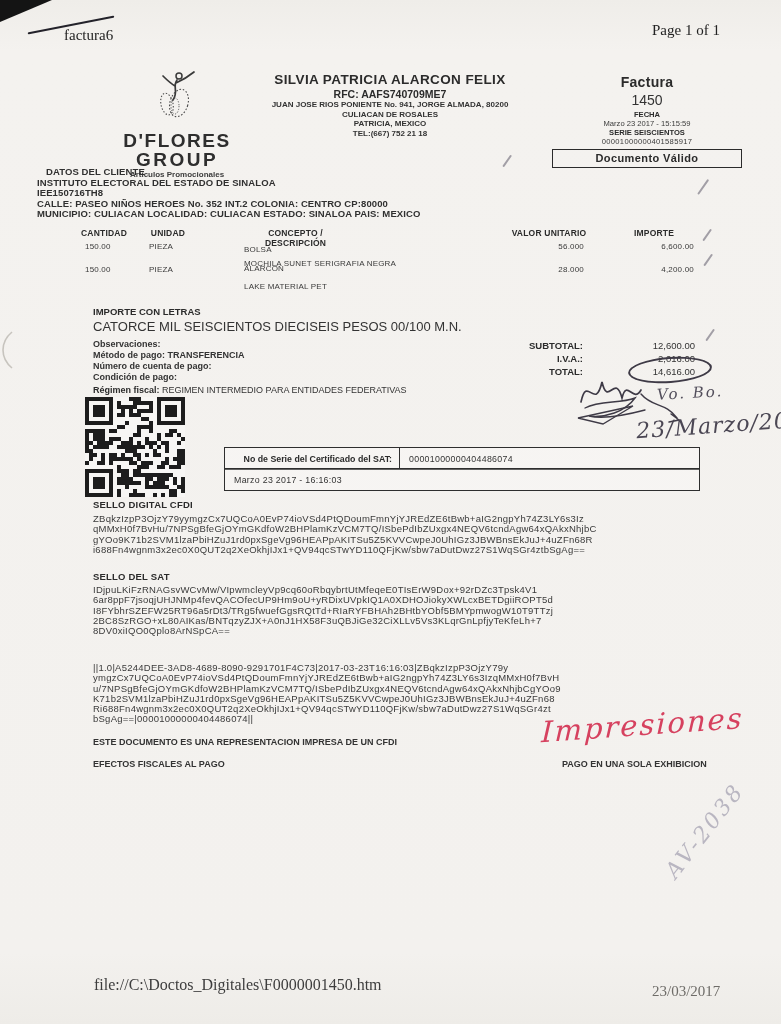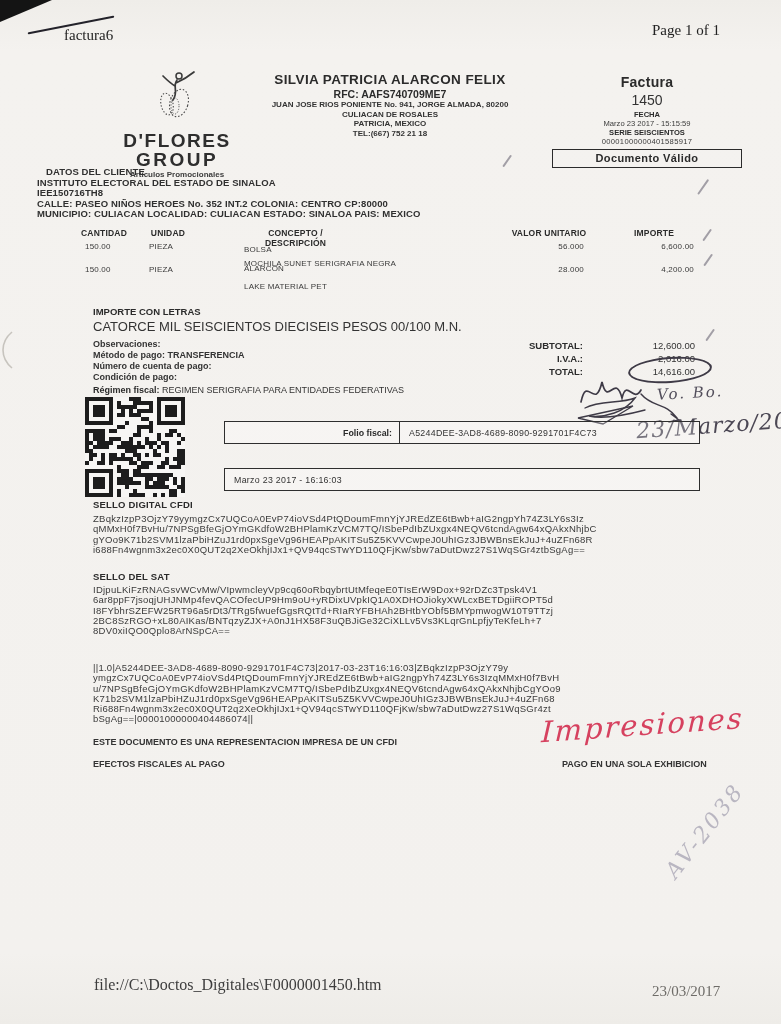--- a/index.html
+++ b/index.html
@@ -107,21 +107,21 @@
 
   <div class="abs" data-name="amount-in-words-label" style="left:93px;top:306px;font-size:9.5px;font-weight:700;">IMPORTE CON LETRAS</div>
   <div class="abs" data-name="amount-in-words-text" style="left:93px;top:319px;font-size:13px;color:#333;">CATORCE MIL SEISCIENTOS DIECISEIS PESOS 00/100 M.N.</div>
 
   <div class="abs obs" data-name="observaciones-label" style="left:93px;top:339px;">Observaciones:</div>
   <div class="abs obs" data-name="metodo-de-pago" style="left:93px;top:350px;">Método de pago: TRANSFERENCIA</div>
   <div class="abs obs" data-name="numero-de-cuenta" style="left:93px;top:361px;">Número de cuenta de pago:</div>
   <div class="abs obs" data-name="condicion-de-pago" style="left:93px;top:372px;">Condición de pago:</div>
   <div class="abs" data-name="regimen-fiscal-line" style="left:93px;top:385px;font-size:9px;">
     <span class="b" data-name="regimen-fiscal-label">Régimen fiscal:</span>
-    <span data-name="regimen-fiscal-value" style="color:#333;">REGIMEN SERIGRAFIA PARA ENTIDADES FEDERATIVAS</span>
+    <span data-name="regimen-fiscal-value" style="color:#333;">REGIMEN INTERMEDIO PARA ENTIDADES FEDERATIVAS</span>
   </div>
 
   <div class="abs tot-label rt" data-name="subtotal-label" style="left:480px;top:340px;width:103px;">SUBTOTAL:</div>
   <div class="abs tot-val rt" data-name="subtotal-value" style="left:600px;top:340px;width:95px;">12,600.00</div>
   <div class="abs tot-label rt" data-name="iva-label" style="left:480px;top:353px;width:103px;">I.V.A.:</div>
   <div class="abs tot-val rt" data-name="iva-value" style="left:600px;top:353px;width:95px;">2,016.00</div>
   <div class="abs tot-label rt" data-name="total-label" style="left:480px;top:366px;width:103px;">TOTAL:</div>
   <div class="abs tot-val rt" data-name="total-value" style="left:600px;top:366px;width:95px;">14,616.00</div>
 
   <div class="abs" data-name="pen-circle-around-total" style="left:628px;top:357px;width:80px;height:22px;border:2px solid #3e3a46;border-radius:50%;transform:rotate(-4deg);"></div>
@@ -755,23 +755,23 @@
       <i style="grid-area:25/18"></i>
       <i style="grid-area:25/19;background:transparent"></i>
       <i style="grid-area:25/20"></i>
       <i style="grid-area:25/21;background:transparent"></i>
       <i style="grid-area:25/22"></i>
       <i style="grid-area:25/23"></i>
       <i style="grid-area:25/24;background:transparent"></i>
       <i style="grid-area:25/25;background:transparent"></i>
     </div>
 
-  <div class="cert-row" data-name="cert-row-folio" style="top:421px;">
-    <div class="cert-label" data-name="cert-label-folio">Folio fiscal:</div>
-    <div class="cert-value" data-name="cert-value-folio">A5244DEE-3AD8-4689-8090-9291701F4C73</div>
+  <div class="cert-row" data-name="cert-row-serie-sat" style="top:447px;">
+    <div class="cert-label" data-name="cert-label-serie-sat">No de Serie del Certificado del SAT:</div>
+    <div class="cert-value" data-name="cert-value-serie-sat">00001000000404486074</div>
   </div>
   <div class="cert-row" data-name="cert-row-fecha-cert" style="top:468px;">
     <div class="cert-value" data-name="cert-value-fecha-cert">Marzo 23 2017 - 16:16:03</div>
   </div>
 
   <div class="abs sello-label" data-name="sello-cfdi-label" style="left:93px;top:499px;">SELLO DIGITAL CFDI</div>
   <div class="abs sello-body" data-name="sello-cfdi-text" style="left:93px;top:514px;">ZBqkzIzpP3OjzY79yymgzCx7UQCoA0EvP74ioVSd4PtQDoumFmnYjYJREdZE6tBwb+aIG2ngpYh74Z3LY6s3Iz
 qMMxH0f7BvHu/7NPSgBfeGjOYmGKdfoW2BHPlamKzVCM7TQ/ISbePdIbZUxgx4NEQV6tcndAgw64xQAkxNhjbC
 gYOo9K71b2SVM1lzaPbiHZuJ1rd0pxSgeVg96HEAPpAKITSu5Z5KVVCwpeJ0UhIGz3JBWBnsEkJuJ+4uZFn68R
 i688Fn4wgnm3x2ec0X0QUT2q2XeOkhjIJx1+QV94qcSTwYD110QFjKw/sbw7aDutDwz27S1WqSGr4ztbSgAg==</div>

